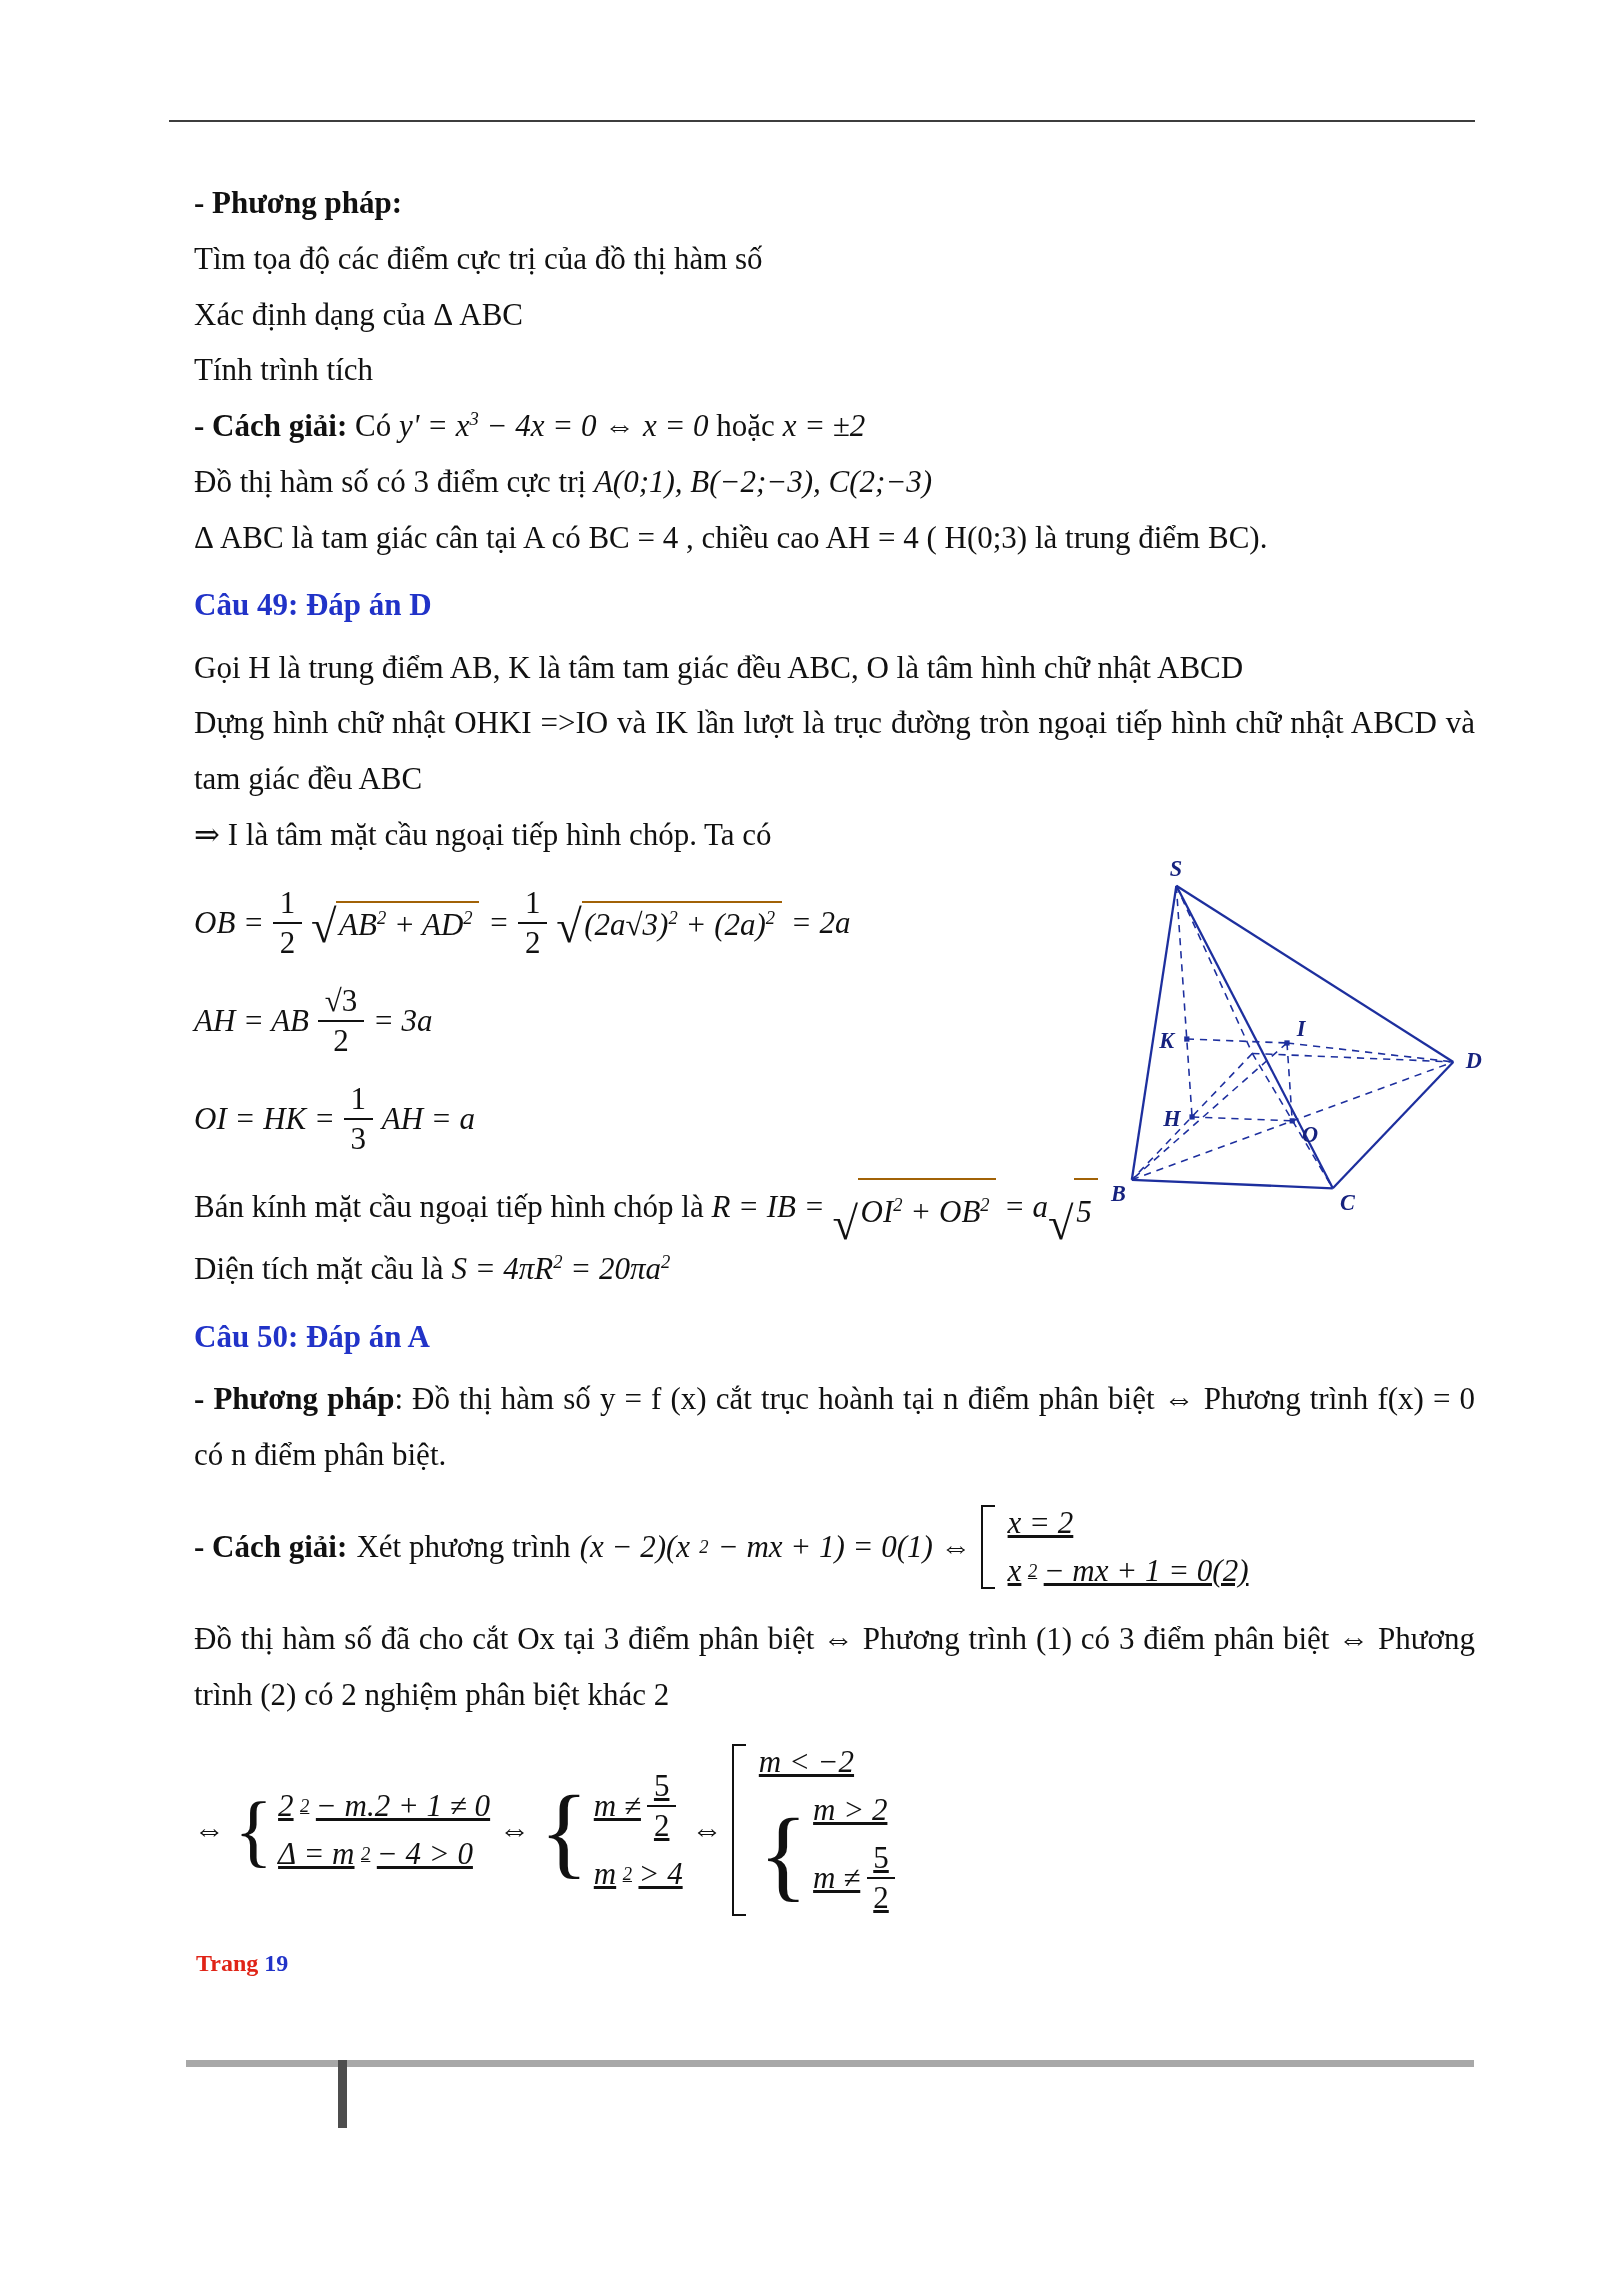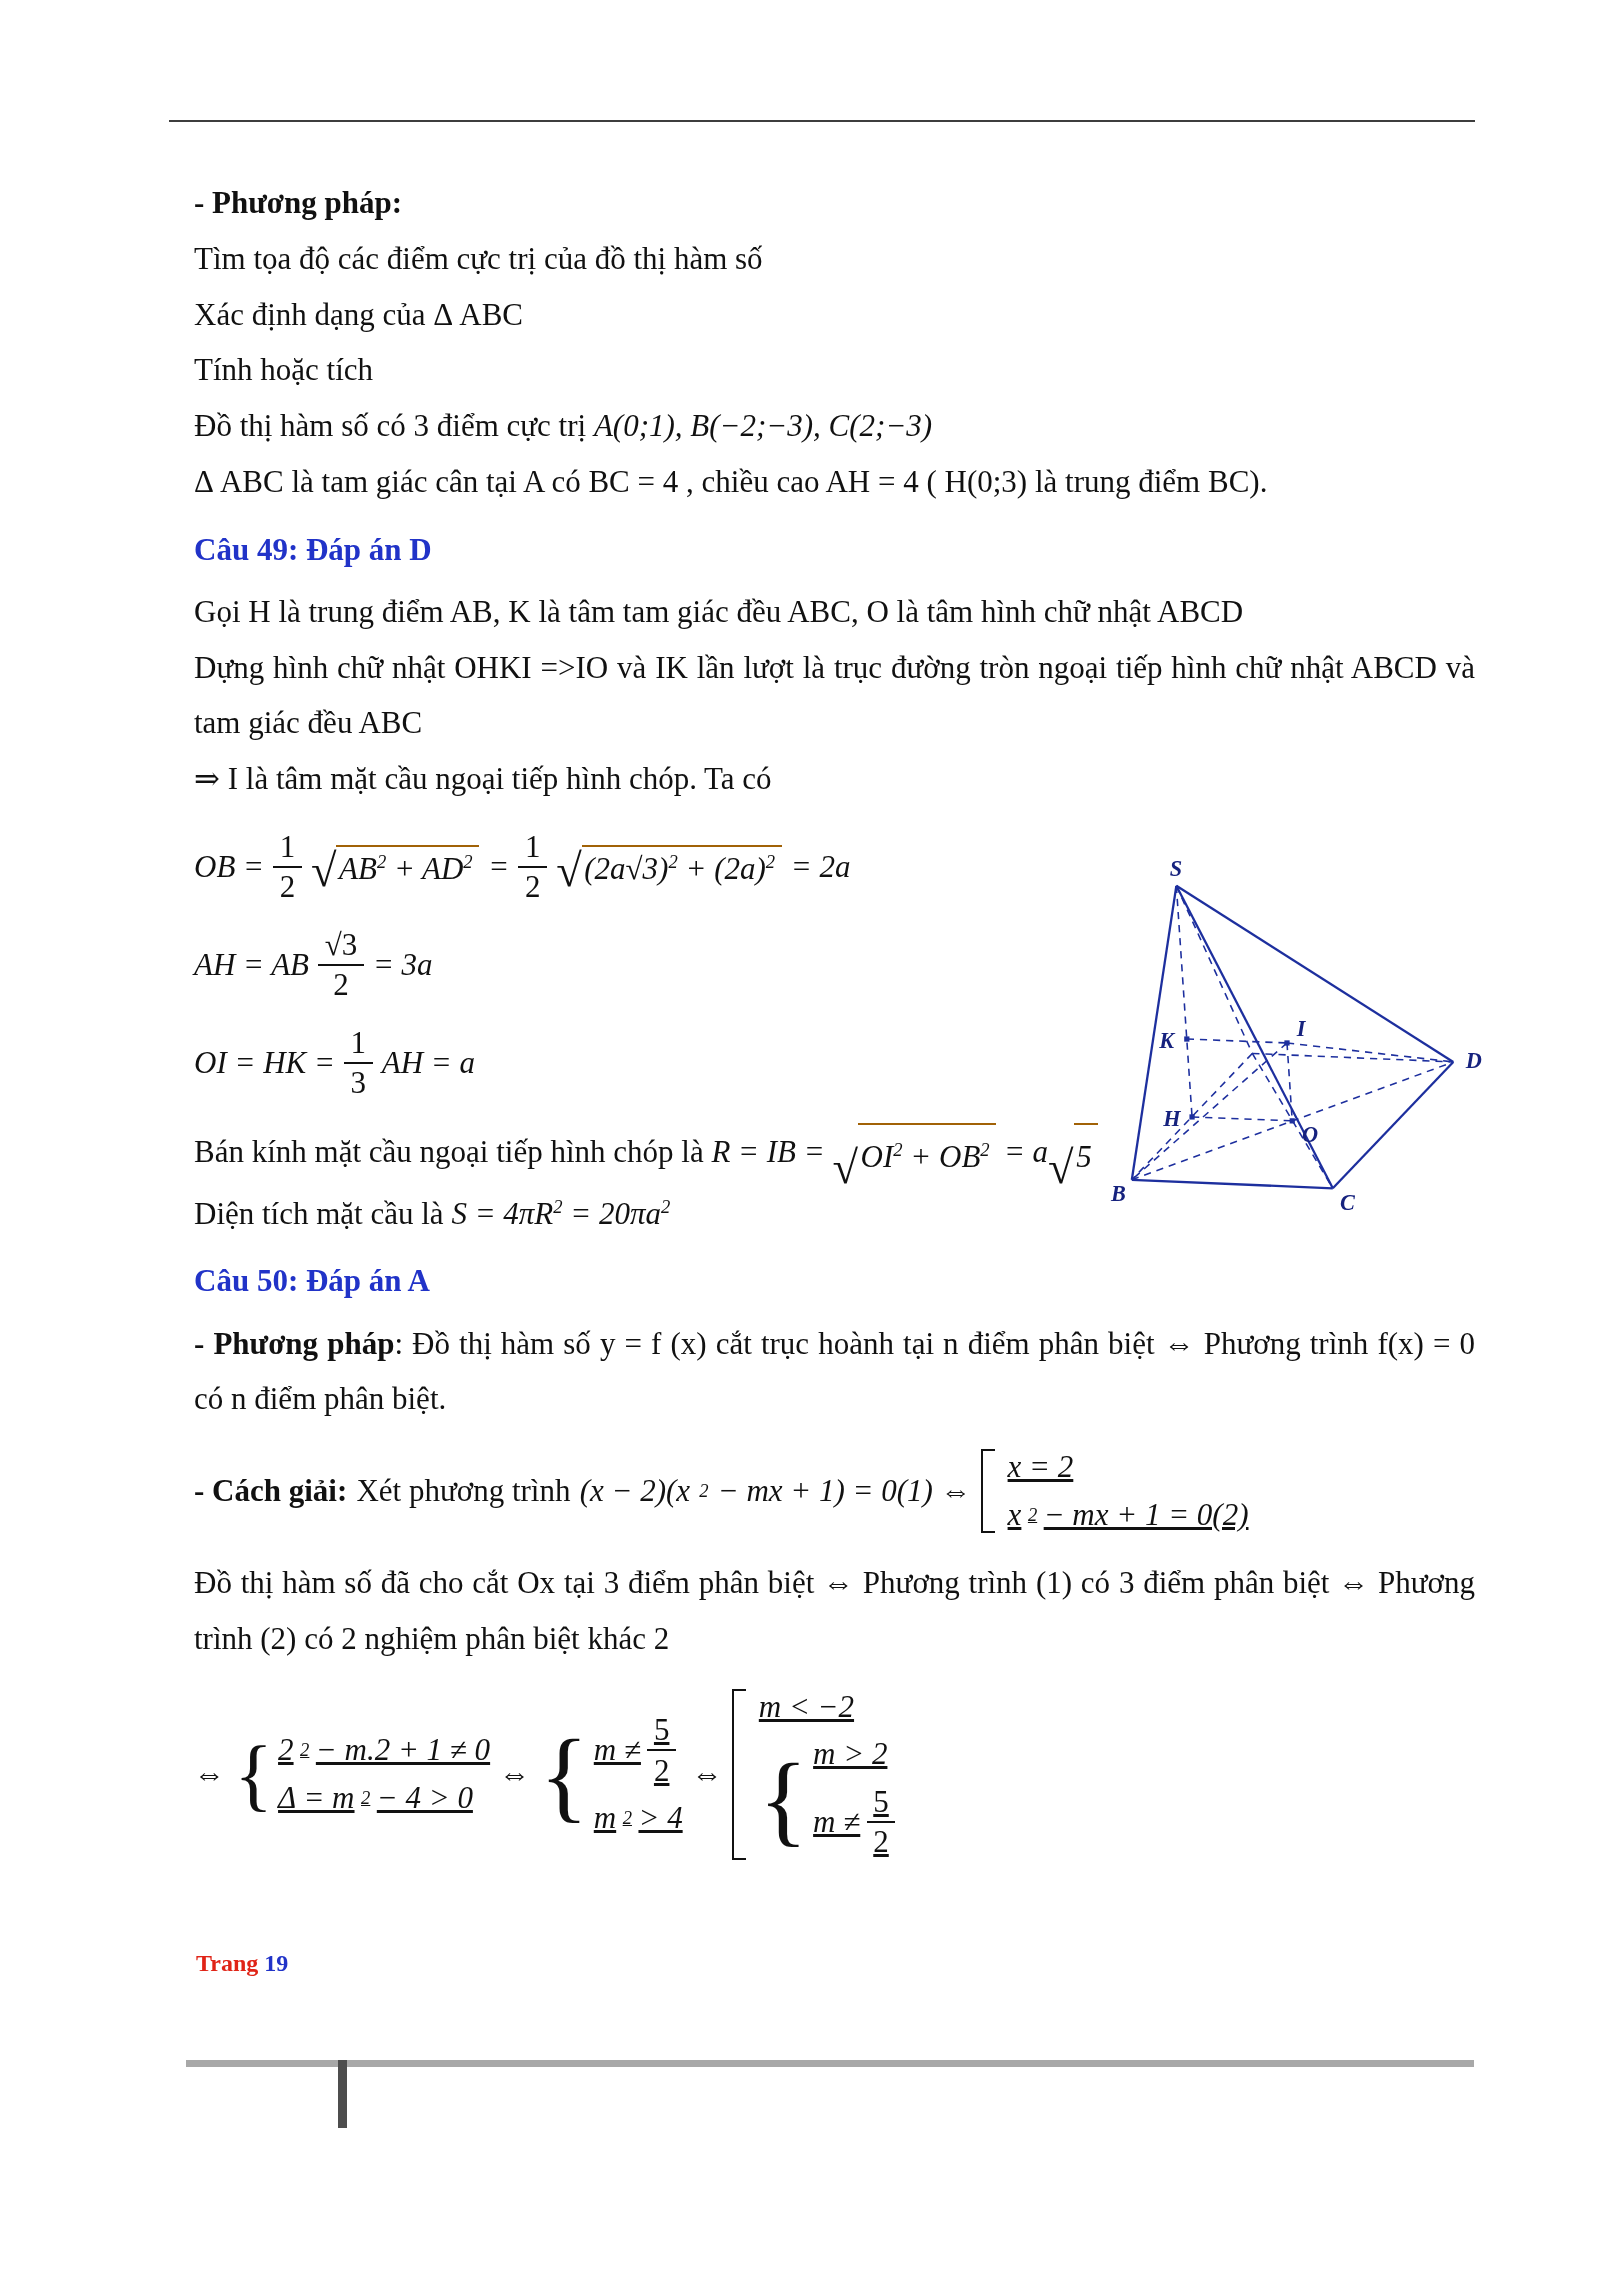--- a/index.html
+++ b/index.html
@@ -46,22 +46,30 @@
 </head>
 <body>
 
 <div class="top-rule"></div>
 
 <div class="content">
 
   <p><b>- Phương pháp:</b></p>
   <p>Tìm tọa độ các điểm cực trị của đồ thị hàm số</p>
   <p>Xác định dạng của Δ ABC</p>
-  <p>Tính hoặc tích</p>
-
+  <p>Tính trình tích</p>
+
+  <p>
+    <b>- Cách giải:</b>
+    <span>Có</span>
+    <span class="mi">y' = x</span><sup>3</sup>
+    <span class="mi">− 4x = 0 ⇔ x = 0</span>
+    <span>hoặc</span>
+    <span class="mi">x = ±2</span>
+  </p>
 
   <p>
     <span>Đồ thị hàm số có 3 điểm cực trị</span>
     <span class="mi">A(0;1), B(−2;−3), C(2;−3)</span>
   </p>
 
   <p>Δ ABC là tam giác cân tại A có BC = 4 , chiều cao AH = 4 ( H(0;3) là trung điểm BC).</p>
 
   <p class="h-blue">Câu 49: Đáp án D</p>
 

